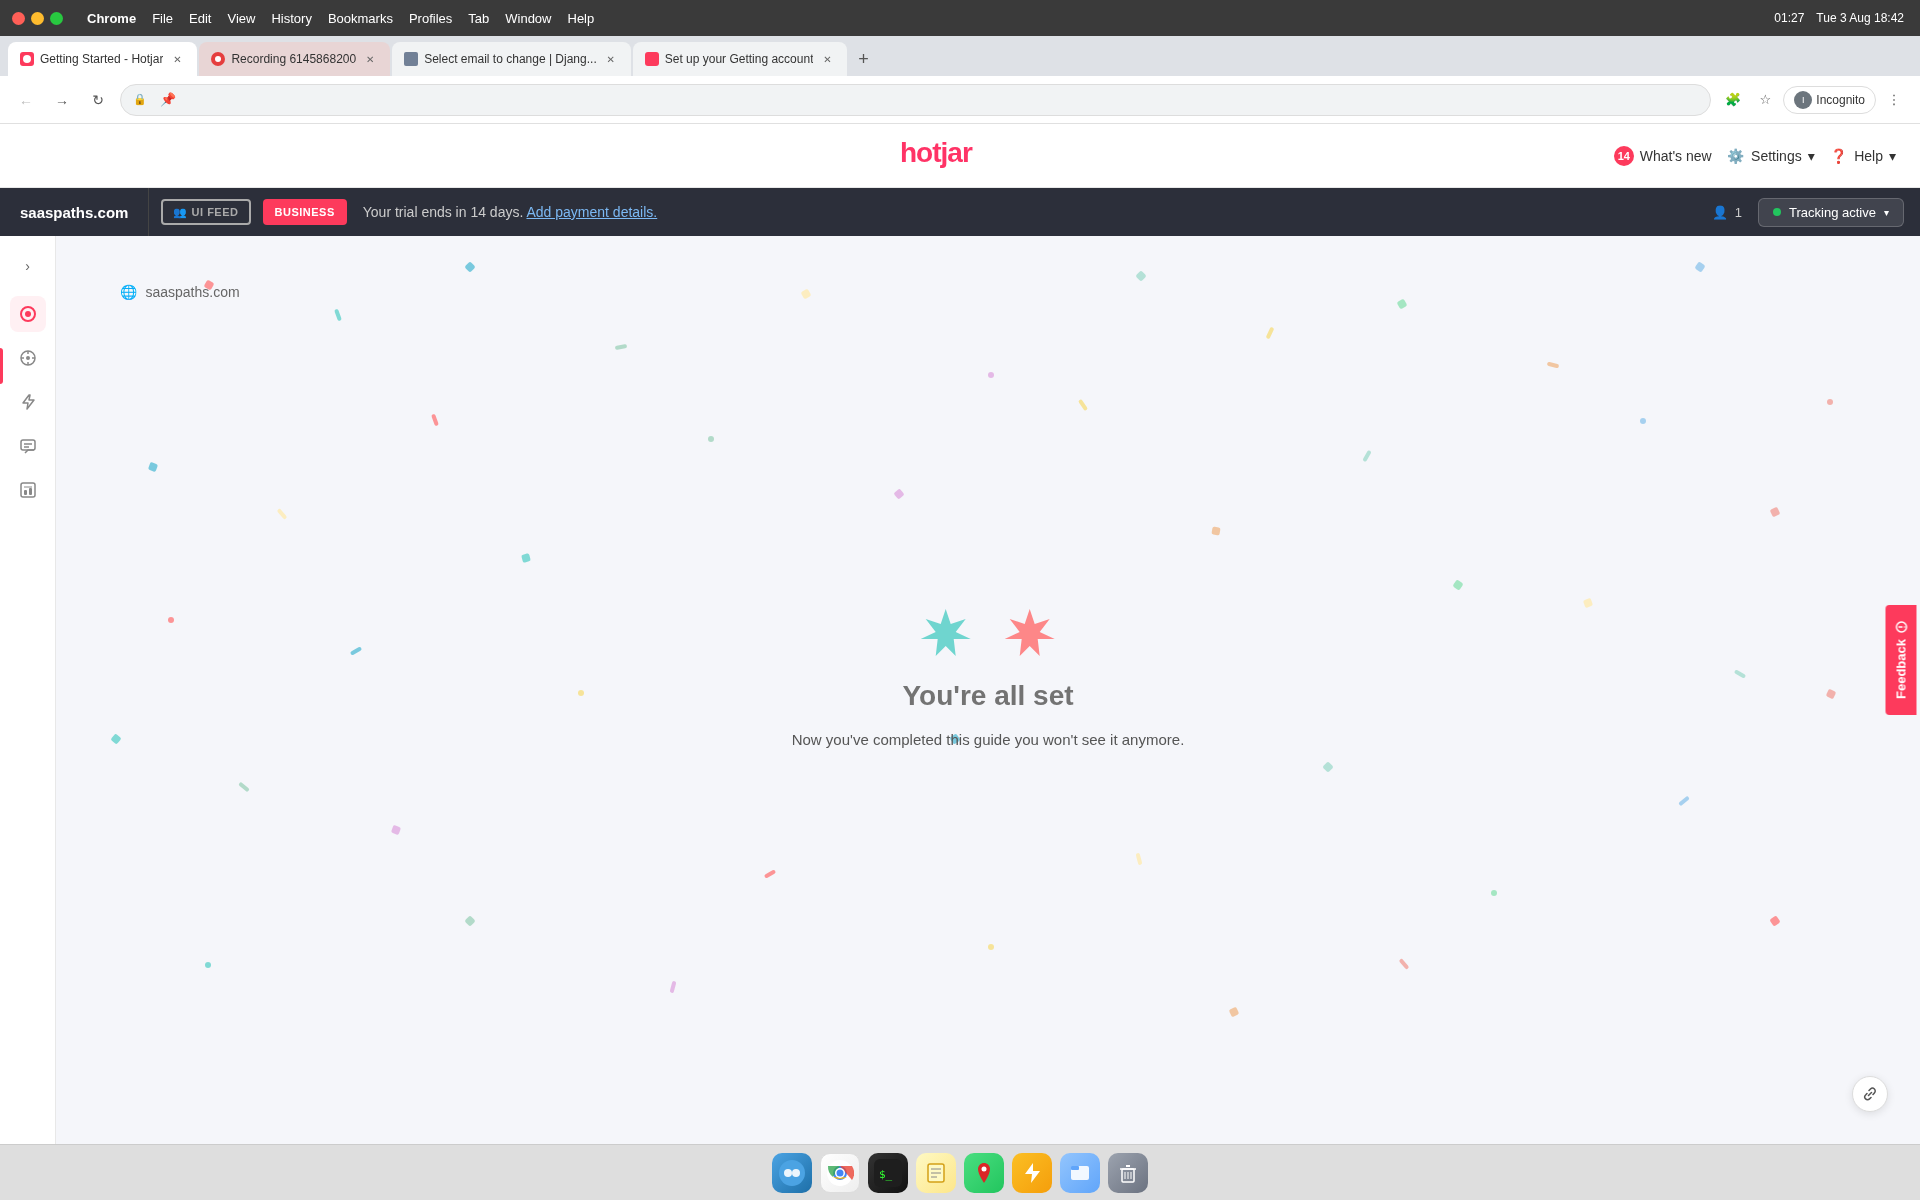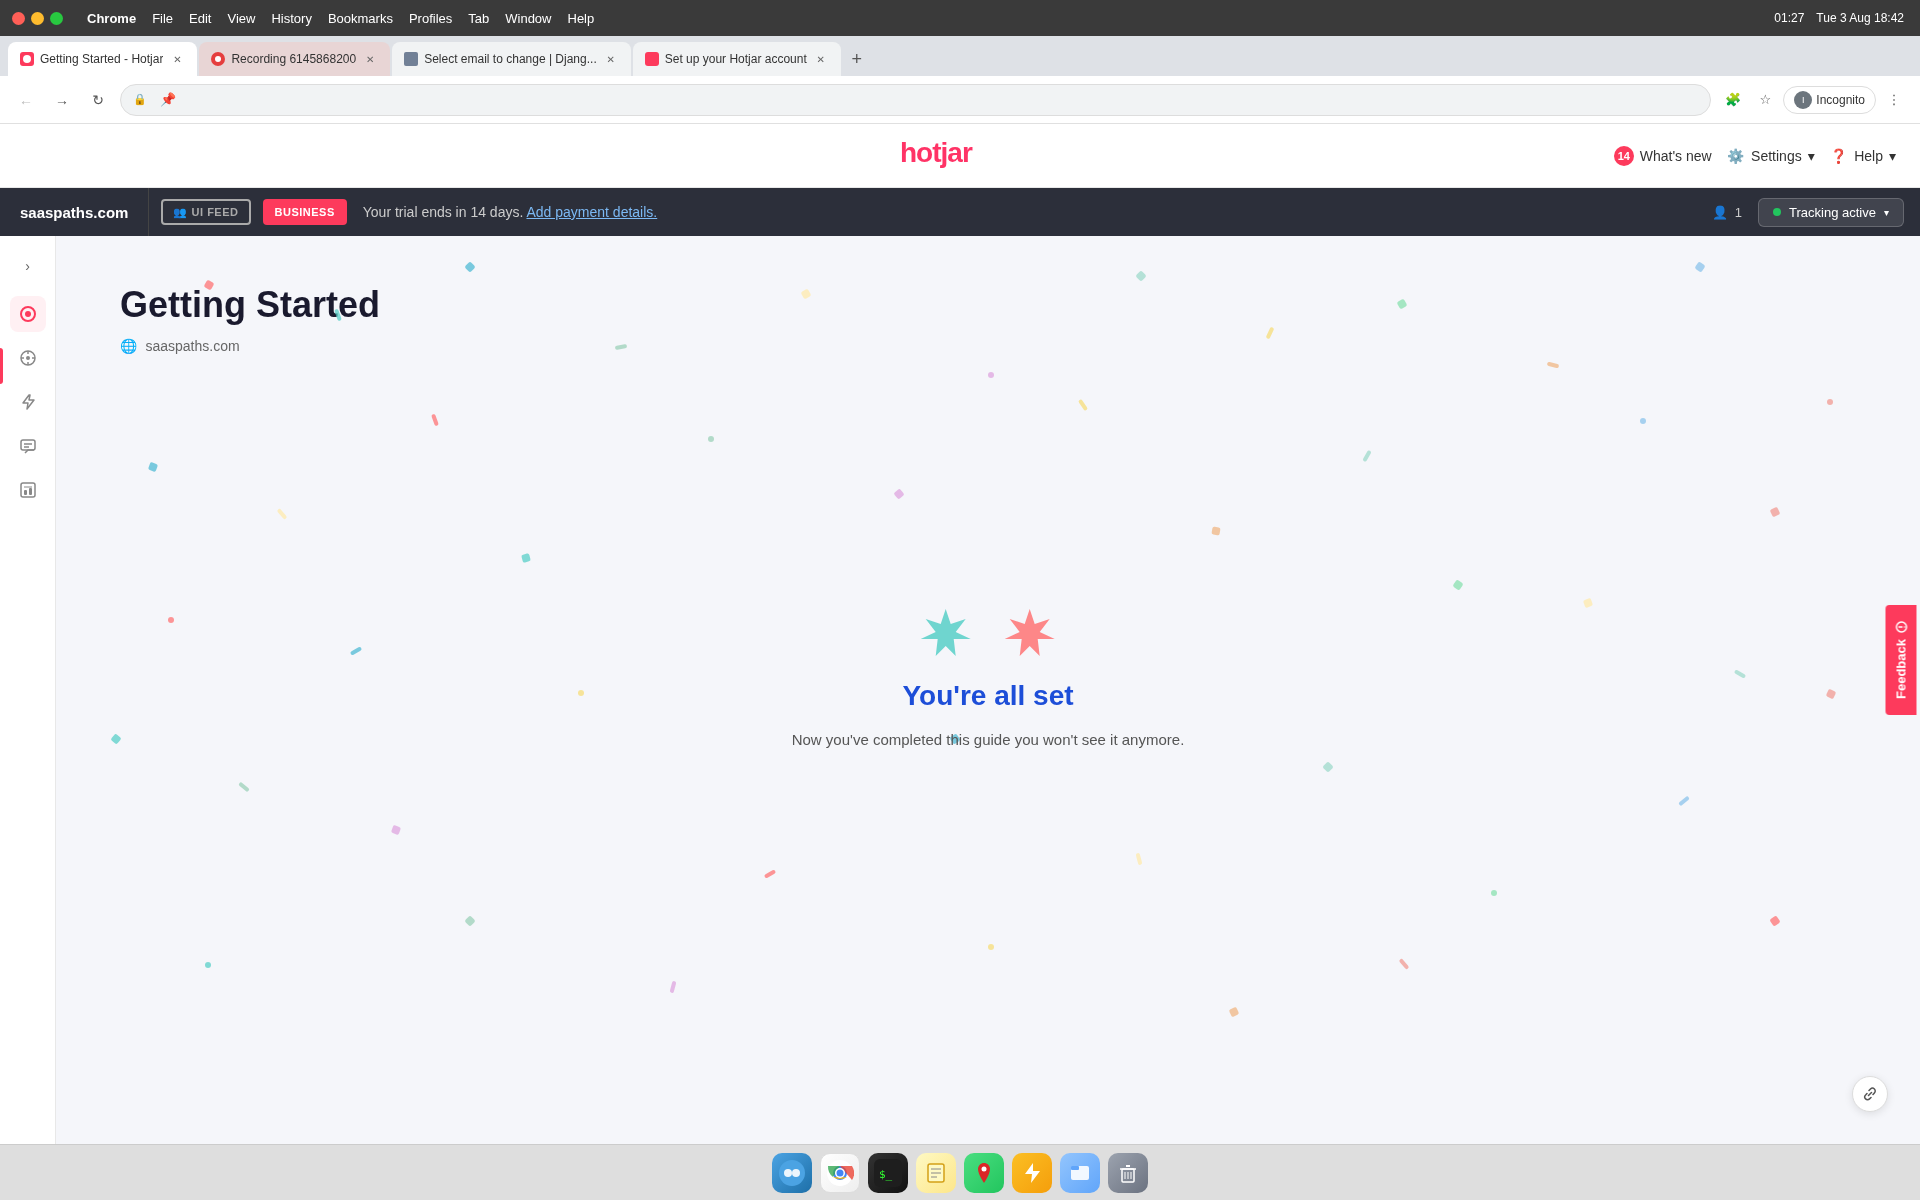--- a/index.html
+++ b/index.html
@@ -244,21 +244,21 @@
       top: 50%;
       left: 50%;
       transform: translate(-50%, -50%);
       text-align: center;
       z-index: 10;
     }
     .celebration-icons { display: flex; justify-content: center; gap: 24px; margin-bottom: 16px; }
     .celebration-burst {
       width: 60px; height: 60px;
     }
-    .you-are-all-set { font-size: 28px; font-weight: 700; color: #1d4ed8; margin-bottom: 19px; }
+    .you-are-all-set { font-size: 28px; font-weight: 700; color: #737373; margin-bottom: 19px; }
     .guide-text { font-size: 15px; color: #555; margin-bottom: 28px; }
     .dashboard-btn {
       padding: 12px 28px;
       border: 2px solid #333;
       border-radius: 8px;
       background: #fff;
       font-size: 15px;
       font-weight: 600;
       color: #333;
       cursor: pointer;
@@ -393,21 +393,21 @@
   </div>
 
   <div class="chrome-tab">
     <div class="tab-favicon" style="background:#718096;border-radius:2px;"></div>
     <span class="tab-title">Select email to change | Djang...</span>
     <div class="tab-close">✕</div>
   </div>
 
   <div class="chrome-tab">
     <div class="tab-favicon" style="background:#fd3a5c;border-radius:3px;"></div>
-    <span class="tab-title">Set up your Hotjar account</span>
+    <span class="tab-title">Set up your Getting account</span>
     <div class="tab-close">✕</div>
   </div>
   <div class="new-tab-btn">+</div>
   <div class="chrome-tabs-spacer"></div>
 </div>
 
 <div class="chrome-addressbar">
   <button class="nav-btn disabled">←</button>
   <button class="nav-btn">→</button>
   <button class="nav-btn">↻</button>
@@ -569,21 +569,20 @@
       <div class="confetti-piece c4" style="top:75%;left:22%;transform:rotate(-45deg);"></div>
       <div class="confetti-piece c6 tall" style="top:82%;left:33%;transform:rotate(15deg);"></div>
       <div class="confetti-piece c8 dot" style="top:78%;left:50%;"></div>
       <div class="confetti-piece c10" style="top:85%;left:63%;transform:rotate(-25deg);"></div>
       <div class="confetti-piece c12 wide" style="top:80%;left:72%;transform:rotate(50deg);"></div>
       <div class="confetti-piece c1" style="top:75%;left:92%;transform:rotate(-35deg);"></div>
 
     </div>
 
     <div class="page-header">
-      <div class="page-title">Getting Started</div>
       <div class="page-subtitle">
         <span>🌐</span>
         <span>saaspaths.com</span>
       </div>
     </div>
 
     <div class="center-card">
       
       <div class="celebration-icons">
         <svg class="celebration-burst" width="60" height="60" viewBox="0 0 60 60">

